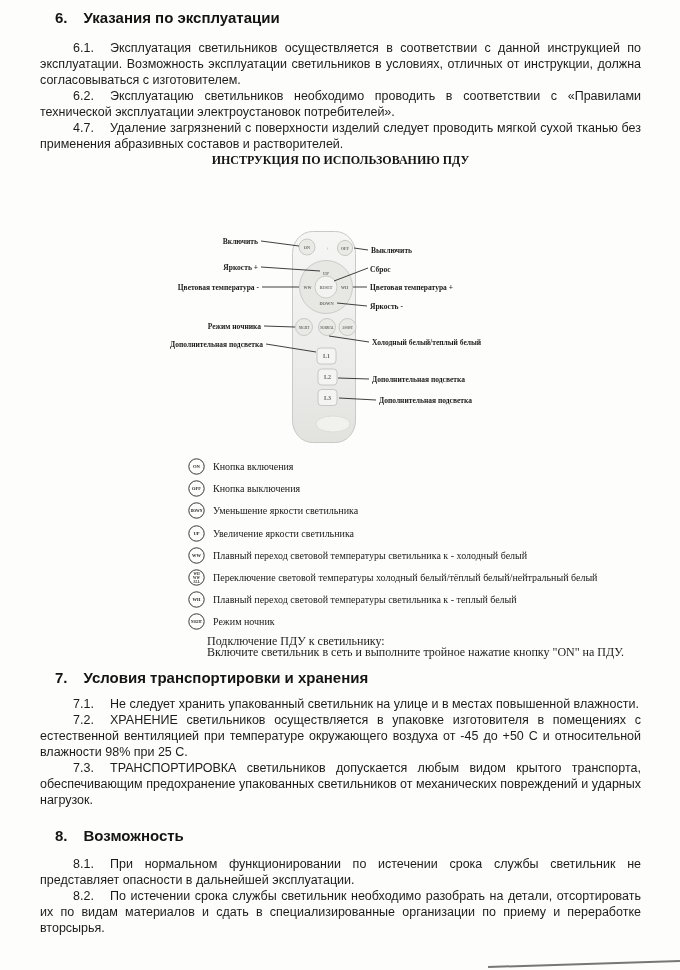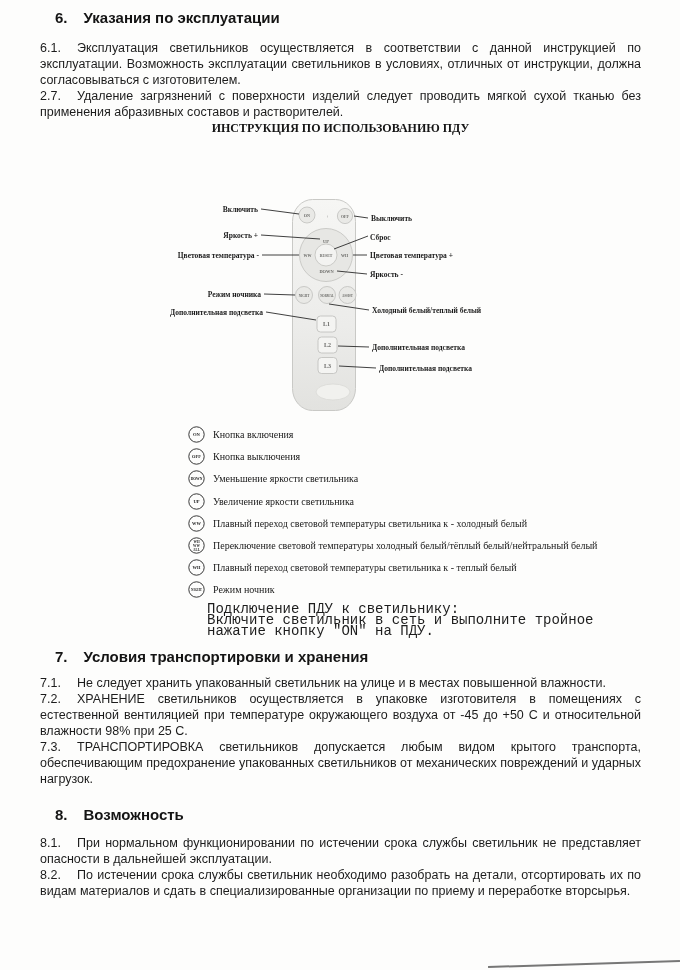--- a/index.html
+++ b/index.html
@@ -20,21 +20,21 @@
     margin:0 0 12px 0; padding-left:15px;
     font-family:"Liberation Sans", sans-serif;
   }
   .sec-h.h7 { margin-top:10px; margin-bottom:8px; }
   .sec-h.h8 { margin-top:18px; margin-bottom:10px; }
 
   p.bp {
     margin:0; font-size:12.5px; line-height:16px;
     text-align:justify; color:#1c1c1c;
   }
-  .pnum { display:inline-block; width:37px; }
+  .pnum { display:inline-block; margin-left:33px; width:37px; }
 
   .pdu-title {
     margin:0; text-align:center;
     font-family:"Liberation Serif", serif;
     font-weight:bold; font-size:12px; line-height:17px;
     color:#151515;
   }
 
   svg.diagram { display:block; margin-left:-40px; margin-top:56px; }
   .callout { font-family:"Liberation Serif", serif; font-weight:bold; font-size:7.5px; fill:#1b1b1b; }
@@ -43,40 +43,41 @@
 
   .legend { margin-left:148px; margin-top:-2px; }
   .legend-row { display:flex; align-items:center; margin-bottom:5.2px; height:17px; }
   .legend-icon { flex:0 0 17px; margin-right:8px; }
   .legend-desc {
     font-family:"Liberation Serif", serif; font-weight:normal;
     font-size:10px; color:#1a1a1a; white-space:nowrap;
   }
   .licon-txt { font-family:"Liberation Serif", serif; font-weight:bold; fill:#222; }
 
-  .note { margin-left:167px; margin-top:5px; font-family:Liberation Mono, monospace;
-          font-size:14px; line-height:11px; color:#1d1d1d; }
+  .note { margin-left:167px; margin-top:5px; font-family:Liberation Serif, serif;
+          font-size:12px; line-height:11px; color:#1d1d1d; }
 
   .scan-line {
     position:absolute; left:488px; top:963px; width:192px; height:2px;
     background:#4a4a4a; transform:rotate(-1.8deg); opacity:.75;
   }
 </style>
 </head>
 <body>
 
 <div class="page">
 
   <h2 class="sec-h">
       <span>6.</span>
       <span>Указания по эксплуатации</span>
     </h2>
 
   <p class="bp"><span class="pnum">6.1.</span><span>Эксплуатация светильников осуществляется в соответствии с данной инструкцией по эксплуатации. Возможность эксплуатации светильников в условиях, отличных от инструкции,  должна согласовываться с изготовителем.</span></p>
-  <p class="bp"><span class="pnum">2.7.</span><span>Удаление загрязнений с поверхности изделий следует проводить мягкой сухой тканью без применения абразивных составов и растворителей.</span></p>
+  <p class="bp"><span class="pnum">6.2.</span><span>Эксплуатацию светильников необходимо проводить в соответствии с «Правилами технической эксплуатации электроустановок потребителей».</span></p>
+  <p class="bp"><span class="pnum">4.7.</span><span>Удаление загрязнений с поверхности изделий следует проводить мягкой сухой тканью без применения абразивных составов и растворителей.</span></p>
 
   <h3 class="pdu-title">ИНСТРУКЦИЯ ПО ИСПОЛЬЗОВАНИЮ ПДУ</h3>
 
   <svg class="diagram" width="680" height="235" viewBox="0 225 680 235">
     <defs>
       <linearGradient id="remoteGrad" x1="0" y1="0" x2="0" y2="1">
         <stop offset="0" stop-color="#f6f6f4"></stop>
         <stop offset="0.6" stop-color="#ececea"></stop>
         <stop offset="1" stop-color="#e2e2df"></stop>
       </linearGradient>

